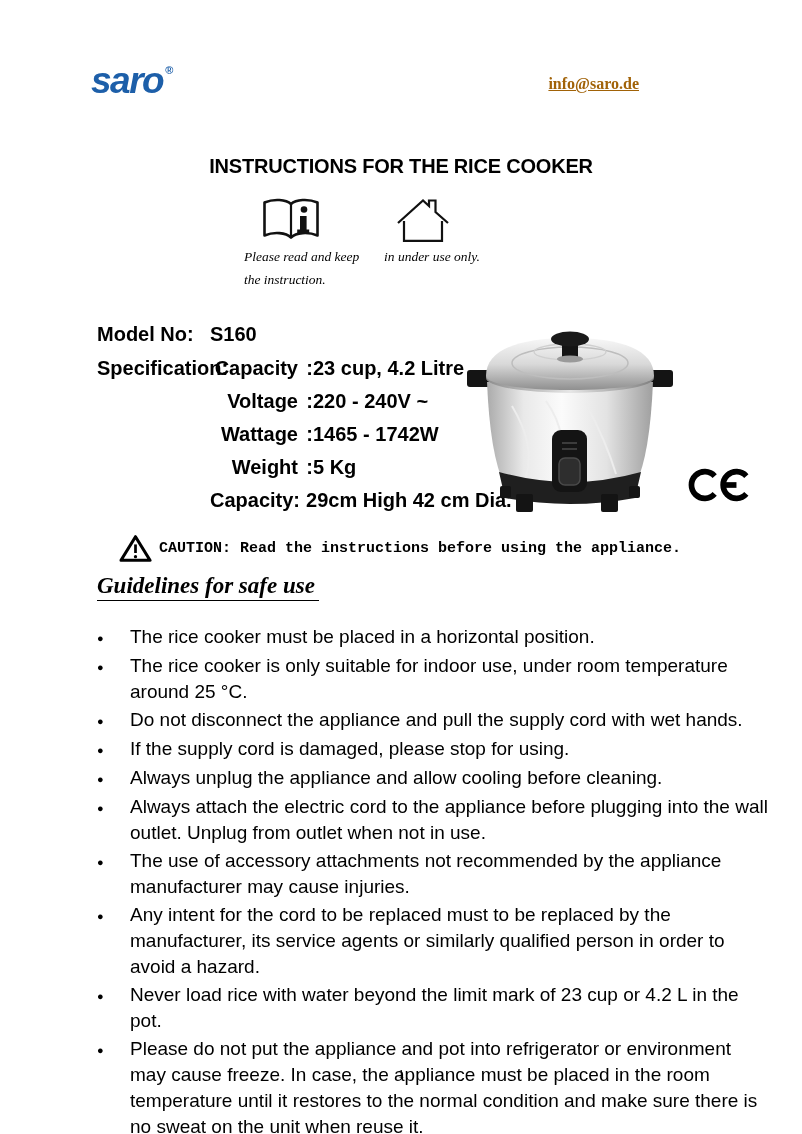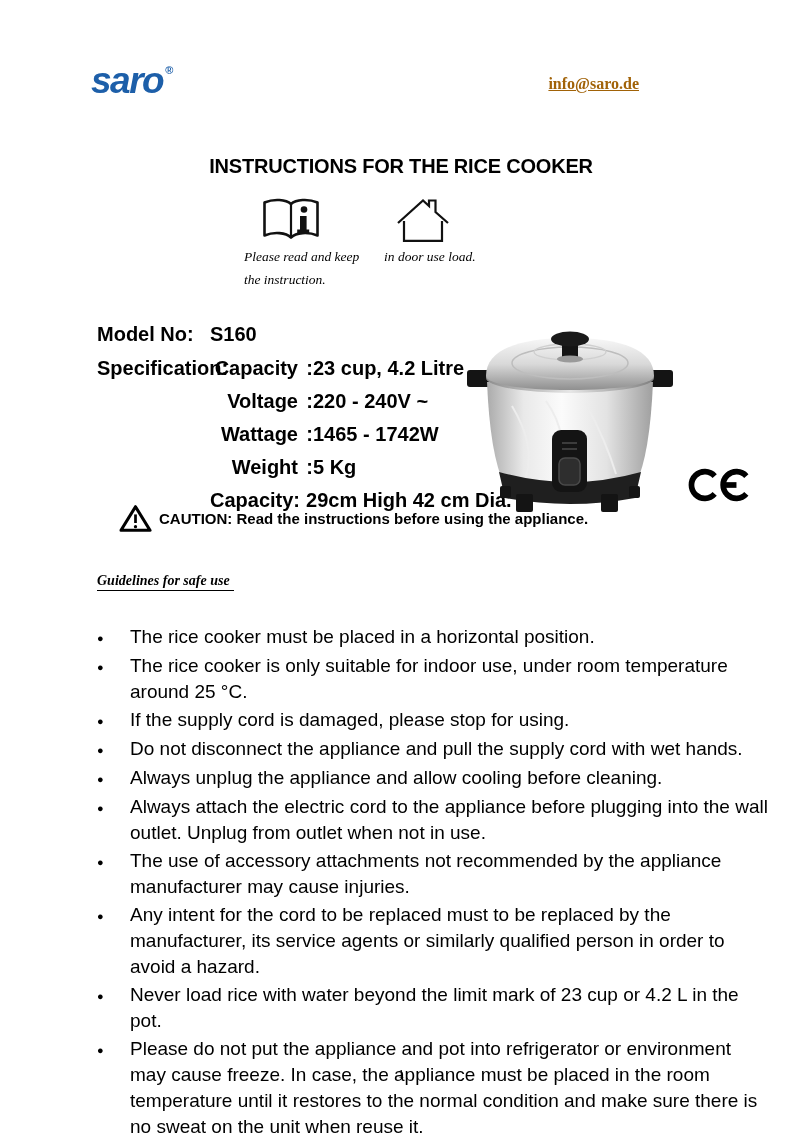--- a/index.html
+++ b/index.html
@@ -47,27 +47,27 @@
   .spec-sep { min-width:15px; }
   .spec-row:last-child .spec-name { min-width:0; }
   .spec-row:last-child .spec-sep { display:none; }
   .spec-row:last-child .spec-value { margin-left:6px; }
 
   
   .cooker { position:absolute; left:449px; top:326px; }
   .ce { position:absolute; left:671px; top:466px; }
 
   
-  .caution { position:absolute; left:102px; top:504px; display:flex; align-items:center; }
+  .caution { position:absolute; left:102px; top:534px; display:flex; align-items:center;font-family:Liberation Mono, monospace; }
   .caution-text { font-weight:bold; font-size:15px; margin-left:7px; }
 
   
   .gl-heading { position:absolute; left:80px; top:573px;
     font-family:"Liberation Serif", serif; font-weight:bold; font-style:italic;
-    font-size:14px; border-bottom:1.8px solid #000; padding-bottom:1px; padding-right:4px; }
+    font-size:23px; border-bottom:1.8px solid #000; padding-bottom:1px; padding-right:4px; }
   .gl-list { position:absolute; left:80px; top:624px; width:672px; list-style:none; }
   .gl-list li { display:flex; margin-bottom:2px; }
   .dot { flex:none; width:33px; line-height:26px; }
   .dot::before { content:"●"; font-size:11px; }
   .g-text { font-size:19px; line-height:26px; }
 
   .page-number { position:absolute; top:1066px; left:0; width:100%; text-align:center;
     font-family:"Liberation Serif", serif; font-size:13.5px; }
 </style>
 </head>
@@ -92,21 +92,21 @@
     <div class="icon-caption">Please read and keep the instruction.</div>
   </div>
 
   <div class="icon-block ib2">
     <div class="iconwrap">
       <svg width="62" height="48" viewBox="0 0 62 48">
         <path d="M12,27 L12,46.8 L50,46.8 L50,27" fill="none" stroke="#111" stroke-width="2.2"></path>
         <path d="M6,29 L31,6.5 L37,12 L37,6.5 L43.5,6.5 L43.5,18 L56,29" fill="none" stroke="#111" stroke-width="2.2" stroke-linejoin="miter"></path>
       </svg>
     </div>
-    <div class="icon-caption">in door use load.</div>
+    <div class="icon-caption">in under use only.</div>
   </div>
 
 
   <div class="spec-area">
     <div class="model-row">
       <span class="model-label">Model No:</span>
       <span class="model-value">S160</span>
     </div>
     <div class="spec-flex">
       <span class="spec-label">Specification:</span>
@@ -206,28 +206,28 @@
       <li>
       <span class="dot"></span>
       <span class="g-text">The rice cooker must be placed in a horizontal position.</span>
     </li>
       <li>
       <span class="dot"></span>
       <span class="g-text">The rice cooker is only suitable for indoor use, under room temperature around 25 °C.</span>
     </li>
       <li>
       <span class="dot"></span>
+      <span class="g-text">Do not disconnect the appliance and pull the supply cord with wet hands.</span>
+    </li>
+      <li>
+      <span class="dot"></span>
       <span class="g-text">If the supply cord is damaged, please stop for using.</span>
     </li>
       <li>
       <span class="dot"></span>
-      <span class="g-text">Do not disconnect the appliance and pull the supply cord with wet hands.</span>
-    </li>
-      <li>
-      <span class="dot"></span>
       <span class="g-text">Always unplug the appliance and allow cooling before cleaning.</span>
     </li>
       <li>
       <span class="dot"></span>
       <span class="g-text">Always attach the electric cord to the appliance before plugging into the wall outlet. Unplug from outlet when not in use.</span>
     </li>
       <li>
       <span class="dot"></span>
       <span class="g-text">The use of accessory attachments not recommended by the appliance manufacturer may cause injuries.</span>
     </li>

